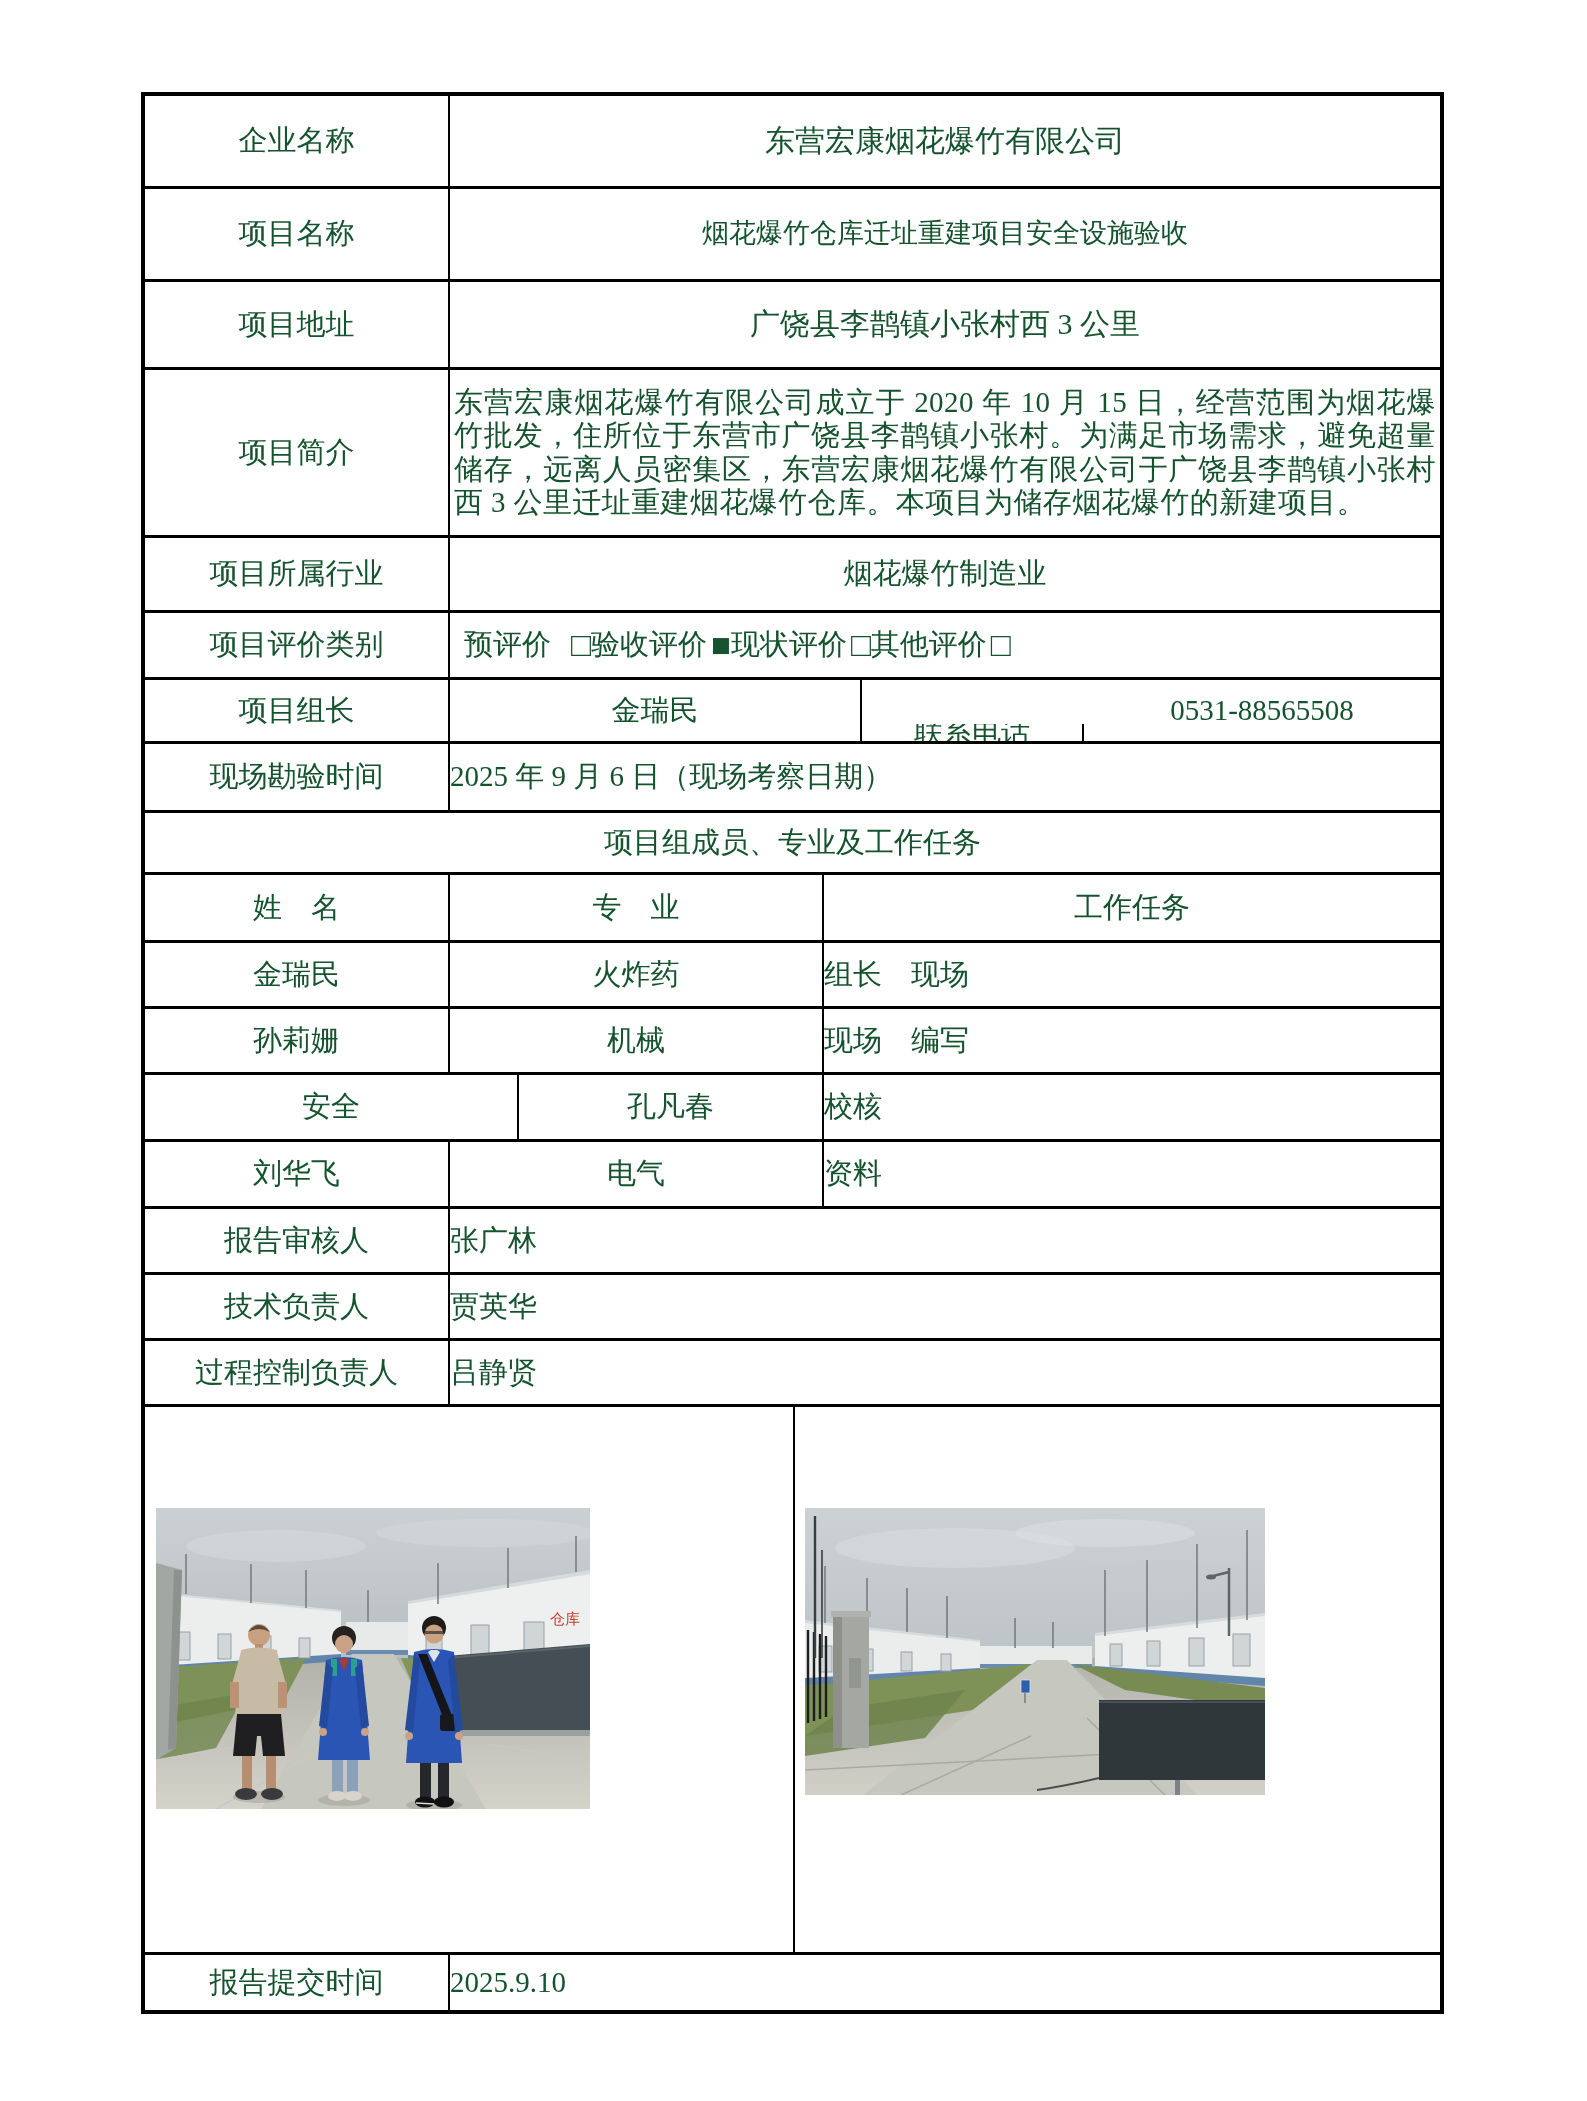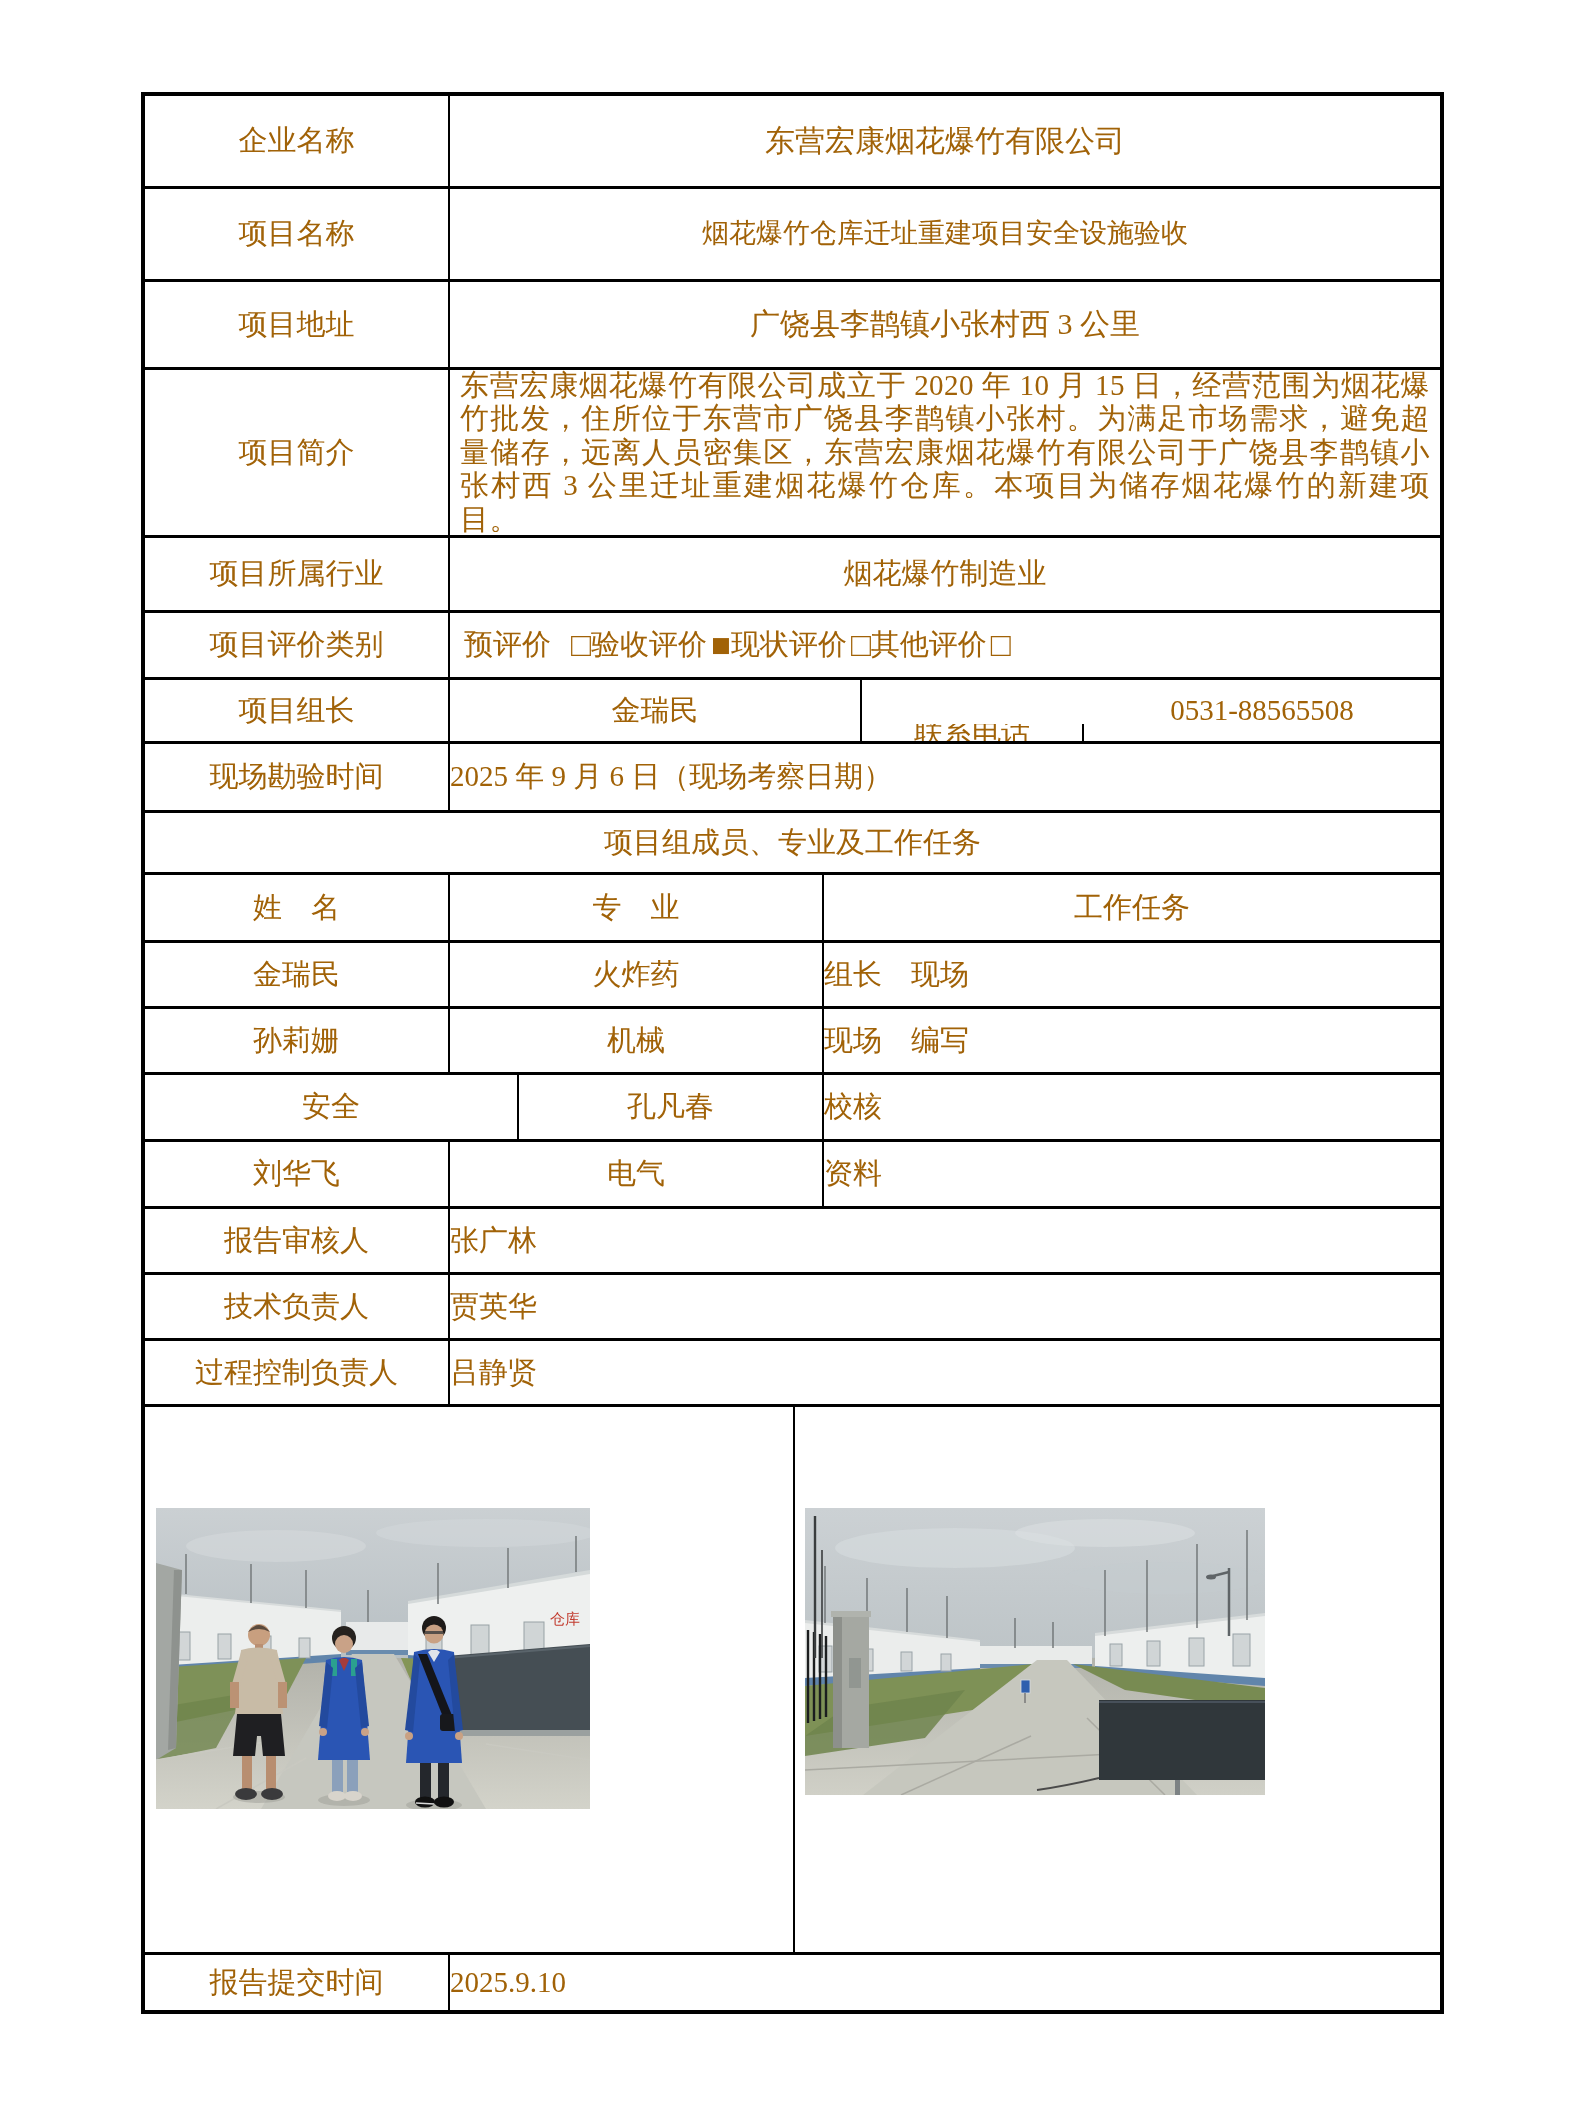--- a/index.html
+++ b/index.html
@@ -1,39 +1,39 @@
 <!DOCTYPE html>
 <html><head>
 <meta charset="utf-8">
 <style>
   html,body { margin:0; padding:0; background:#ffffff; }
   .page {
     position:relative; width:1458px; height:2101px; background:#ffffff;
-    font-family:"Liberation Serif","DejaVu Serif",serif; color:#a16207;
+    font-family:"Liberation Serif","DejaVu Serif",serif; color:#14532d;
     overflow:hidden;
   }
   .doc-table {
     position:absolute; left:141px; top:92px; width:1303px;
     border:4px solid #000; box-sizing:border-box;
     display:flex; flex-direction:column; background:#fff;
   }
   .row { display:flex; box-sizing:border-box; border-bottom:3px solid #000; }
   .row.last { border-bottom:none; }
   .cell {
     box-sizing:border-box; border-right:2px solid #000;
     display:flex; align-items:center; justify-content:center;
     font-size:29px; line-height:1.15; overflow:hidden;
   }
   .cell.nr { border-right:none; }
   .label-col { width:305px; flex:none; }
   .grow { flex:1; }
   .left-al { justify-content:flex-start; padding-left:0; }
   .val-lg { font-size:30px; }
   .val-md { font-size:27px; }
-  .intro-cell { align-items:center; padding:2px 10px; }
+  .intro-cell { align-items:center; padding:2px 4px; }
   .intro-text {
     font-size:29px; line-height:33.5px; text-align:justify;
     letter-spacing:0.4px; width:100%; margin:0;
   }
   .eval-cell { justify-content:flex-start; padding:0 14px; }
   .eval-opt { display:flex; align-items:center; font-size:29px; }
   .eval-opt .box { font-size:33px; line-height:1; margin-left:4px; }
   .eval-opt.first .box { margin-left:20px; }
   .w-name { width:412px; flex:none; }
   .w-phone-label { width:222px; flex:none;margin-top:44px; }

